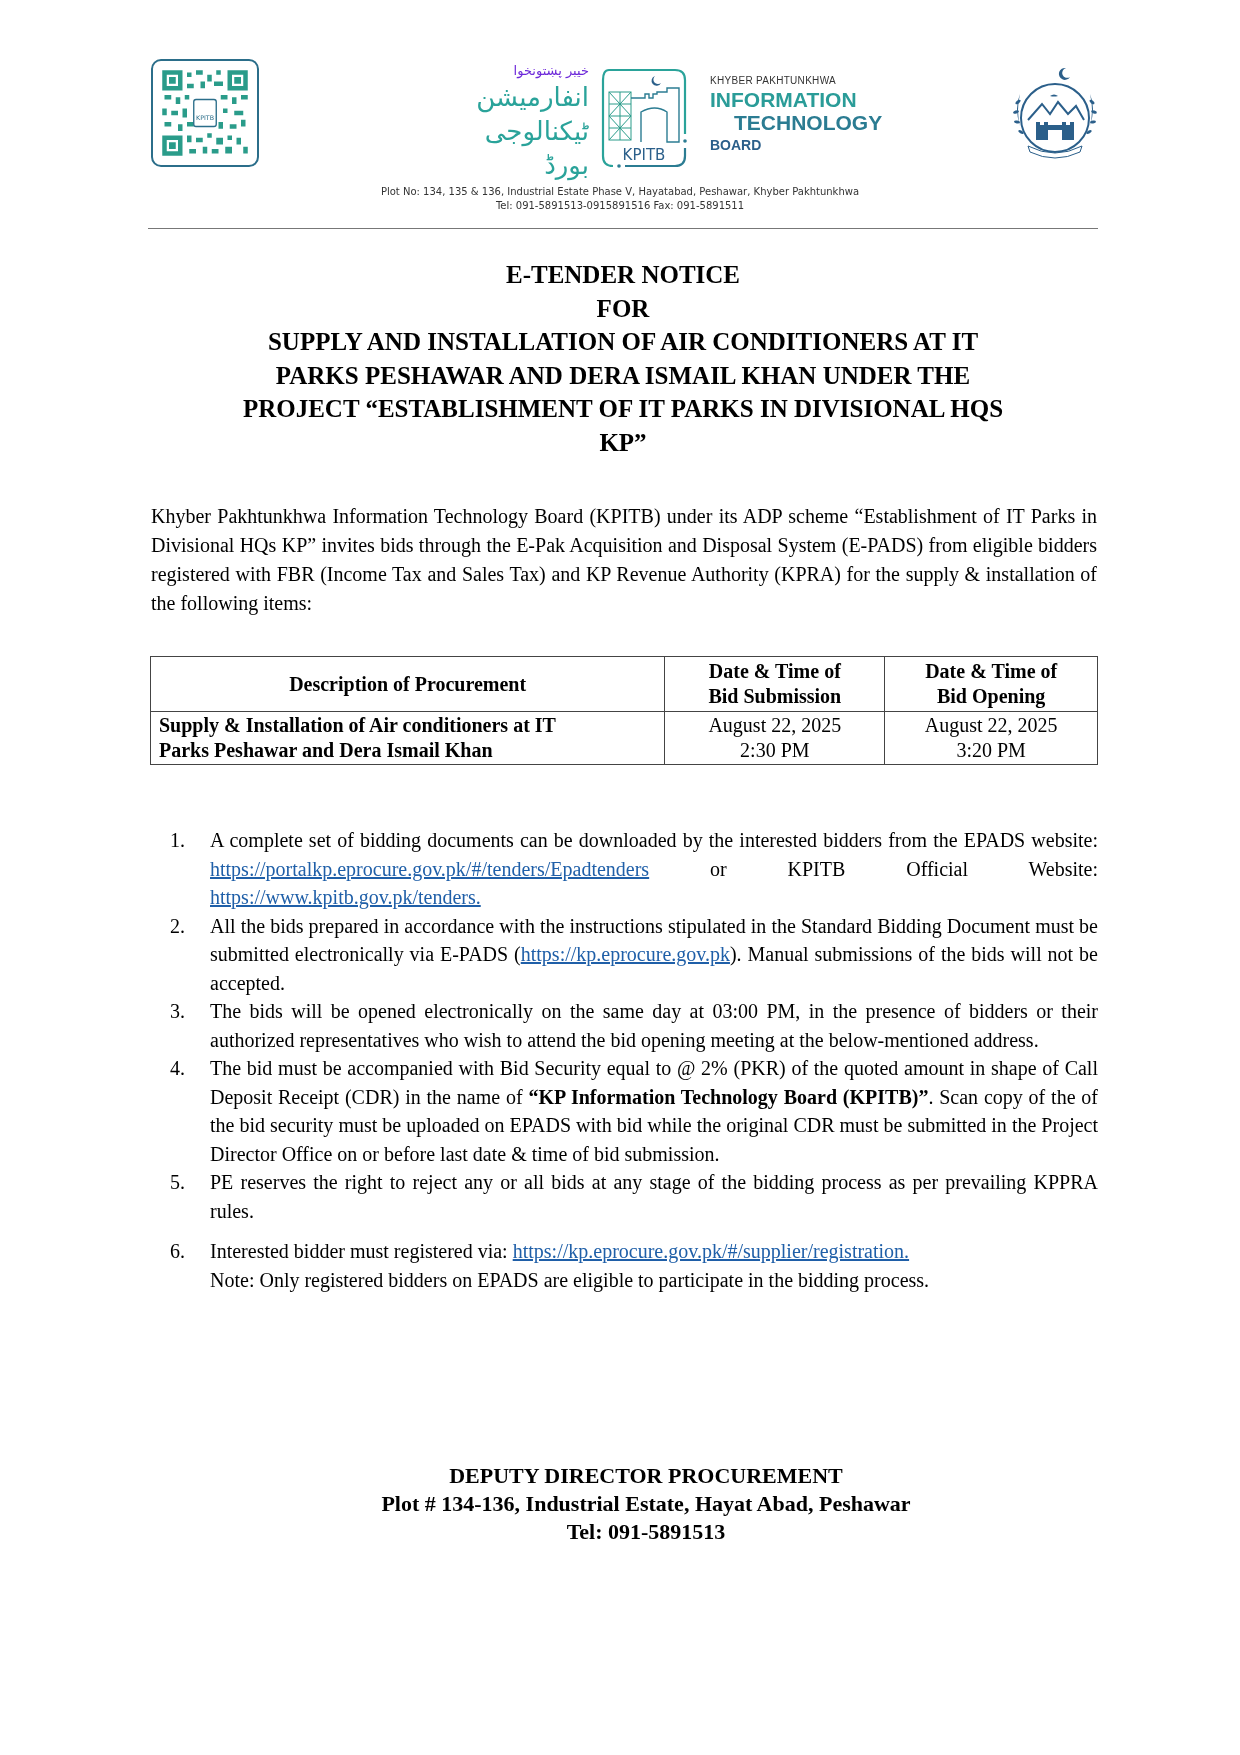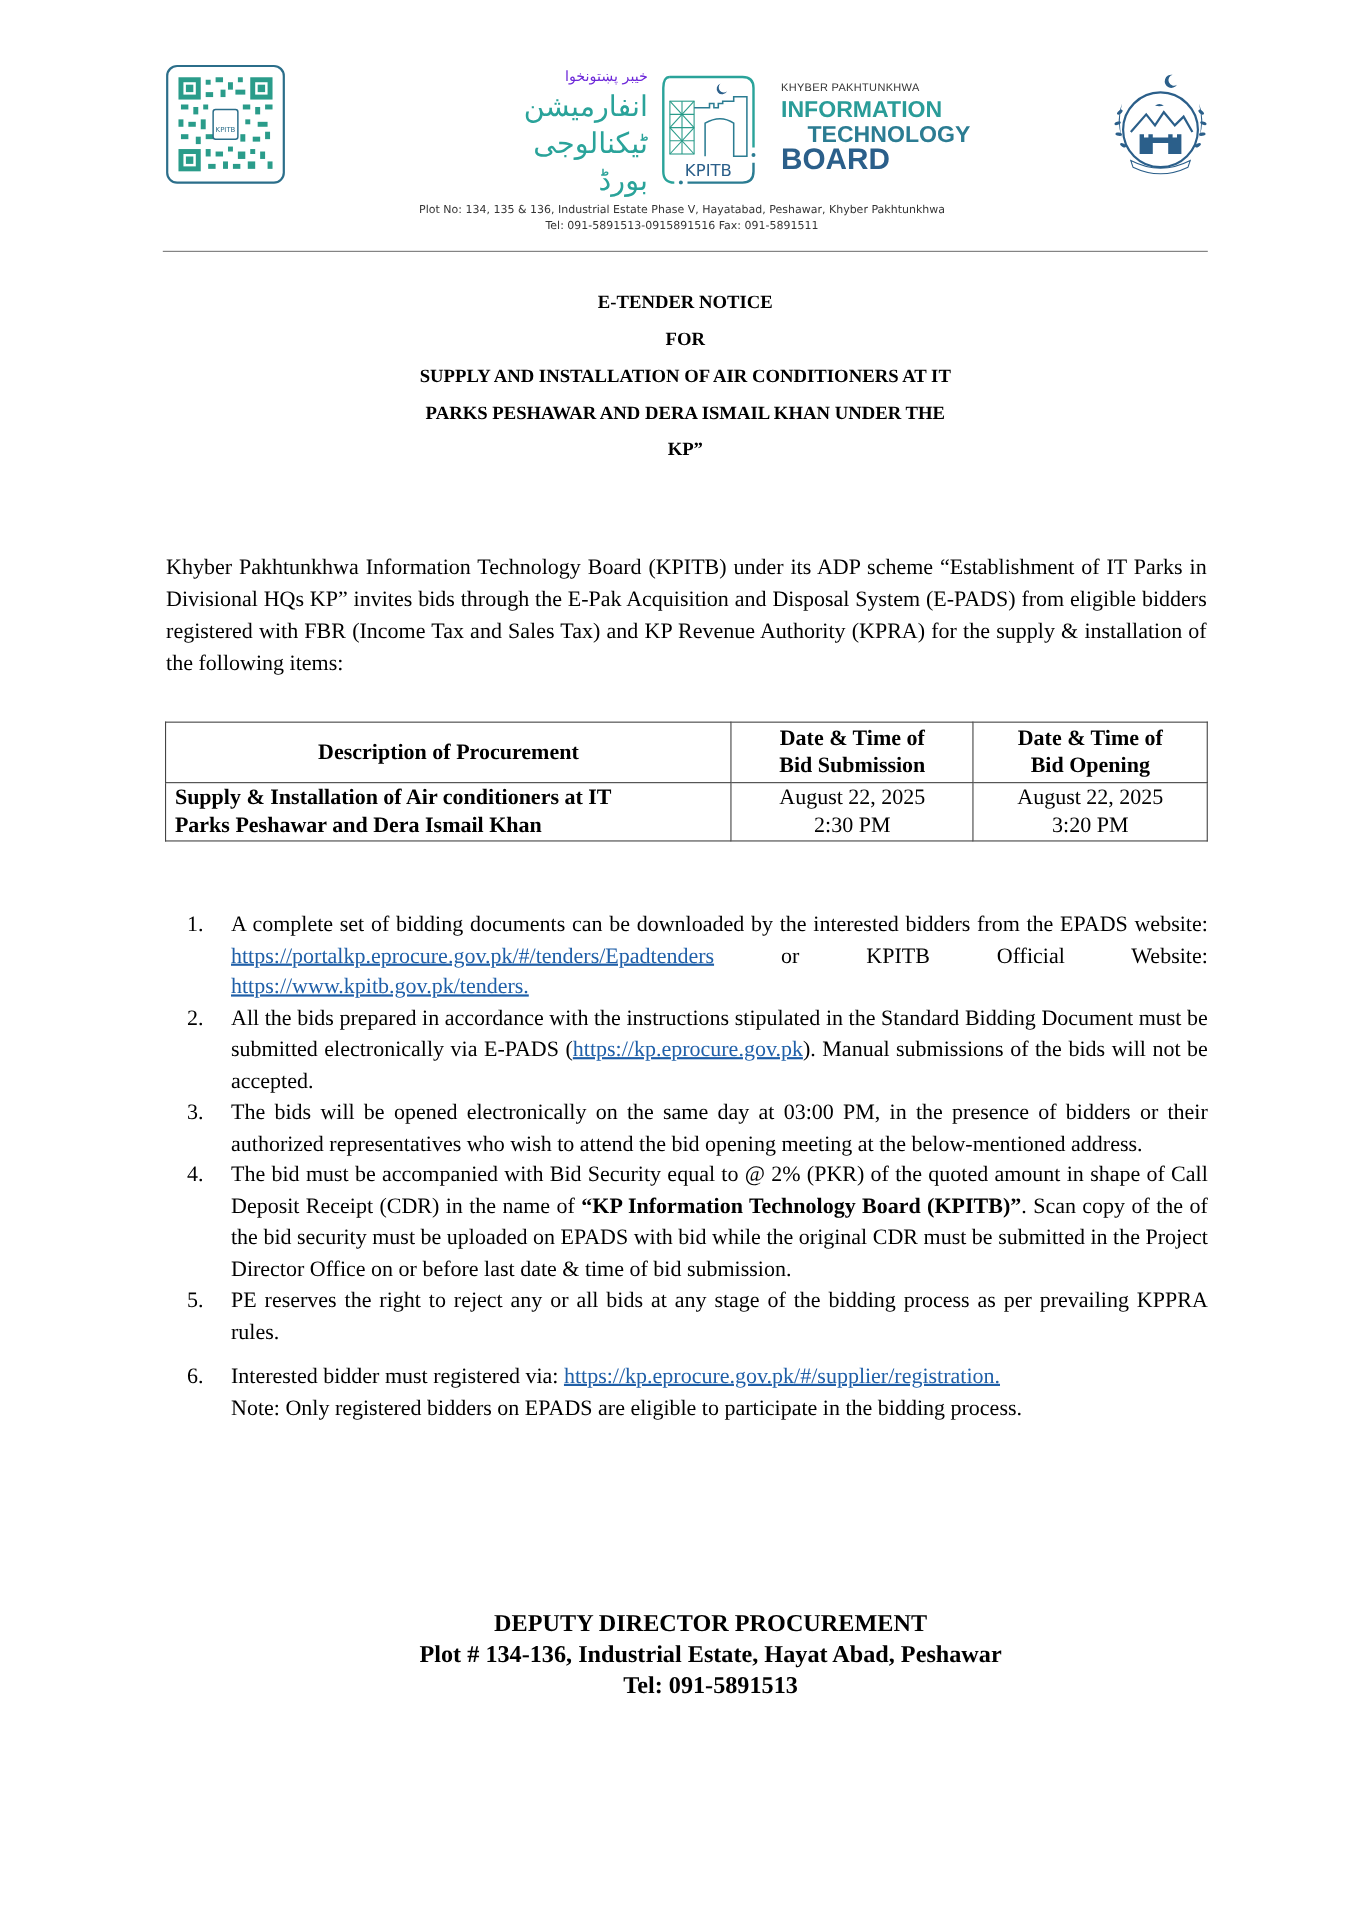--- a/index.html
+++ b/index.html
@@ -12,28 +12,28 @@
   .logo-wrap { position: absolute; left: 455px; top: 62px; width: 420px; height: 104px; }
   .urdu { position: absolute; right: 286px; top: 0; text-align: right; font-family: "DejaVu Sans", sans-serif; direction: rtl; }
   .urdu .u1 { font-size: 13px; color: #6d28d9; line-height: 18px; }
   .urdu .u2 { font-size: 26px; color: #2aa39a; line-height: 34px; }
   .urdu .u3 { font-size: 26px; color: #2aa39a; line-height: 34px; }
   .kpitb-mark { position: absolute; left: 140px; top: 2px; width: 100px; height: 104px; }
   .kpitb-text { position: absolute; left: 255px; top: 12px; font-family: Liberation Sans, sans-serif; }
   .kpitb-text .t0 { font-size: 10px; color: #333; letter-spacing: 0.3px; line-height: 14px; }
   .kpitb-text .t1 { font-size: 21px; font-weight: bold; color: #2a9c98; line-height: 23px; }
   .kpitb-text .t2 { font-size: 21px; font-weight: bold; color: #2b7c92; line-height: 23px; margin-left: 24px; }
-  .kpitb-text .t3 { font-size: 27px; font-weight: bold; color: #2b5f8a; line-height: 23px; }
+  .kpitb-text .t3 { font-size: 14px; font-weight: bold; color: #2b5f8a; line-height: 23px; }
   .emblem { position: absolute; left: 1006px; top: 64px; width: 98px; height: 100px; }
 
   .address { position: absolute; left: 0; width: 1240px; top: 185px; text-align: center; font-family: "DejaVu Sans", sans-serif; font-size: 10px; color: #333; line-height: 14px; }
   .rule { position: absolute; left: 148px; width: 950px; top: 228px; height: 0; border-top: 1.5px solid #777; }
 
   
-  .title { position: absolute; left: 148px; width: 950px; top: 258px; text-align: center; font-family: "Liberation Serif", serif; font-weight: bold; font-size: 17px; line-height: 33.5px; }
+  .title { position: absolute; left: 148px; width: 950px; top: 258px; text-align: center; font-family: "Liberation Serif", serif; font-weight: bold; font-size: 25px; line-height: 33.5px; }
 
   
   .intro { position: absolute; left: 151px; width: 946px; top: 502px; font-family: "Liberation Serif", serif; font-size: 20px; line-height: 29px; text-align: justify; }
 
   
   table.proc { position: absolute; left: 150px; top: 656px; width: 948px; border-collapse: collapse; font-family: "Liberation Serif", serif; font-size: 20px; line-height: 25px; }
   table.proc th, table.proc td { border: 1px solid #444; padding: 0 8px; vertical-align: middle; }
   table.proc th { font-weight: bold; text-align: center; height: 54px; }
   table.proc td { height: 52px; text-align: center; }
   table.proc td.desc { text-align: left; font-weight: bold; }
@@ -178,20 +178,21 @@
     <div>Plot No: 134, 135 &amp; 136, Industrial Estate Phase V, Hayatabad, Peshawar, Khyber Pakhtunkhwa</div>
     <div>Tel: 091-5891513-0915891516  Fax: 091-5891511</div>
   </div>
   <div class="rule"></div>
 
   <div class="title">
     <div>E-TENDER NOTICE</div>
     <div>FOR</div>
     <div>SUPPLY AND INSTALLATION OF AIR CONDITIONERS AT IT</div>
     <div>PARKS PESHAWAR AND DERA ISMAIL KHAN UNDER THE</div>
+    <div>PROJECT “ESTABLISHMENT OF IT PARKS IN DIVISIONAL HQS</div>
     <div>KP”</div>
   </div>
 
   <div class="intro">Khyber Pakhtunkhwa Information Technology Board (KPITB) under its ADP scheme “Establishment of IT Parks in Divisional HQs KP” invites bids through the E-Pak Acquisition and Disposal System (E-PADS) from eligible bidders registered with FBR (Income Tax and Sales Tax) and KP Revenue Authority (KPRA) for the supply &amp; installation of the following items:</div>
 
   <table class="proc">
     <tbody>
         <tr>
       <th class="col1">Description of Procurement</th>
       <th class="col2">

